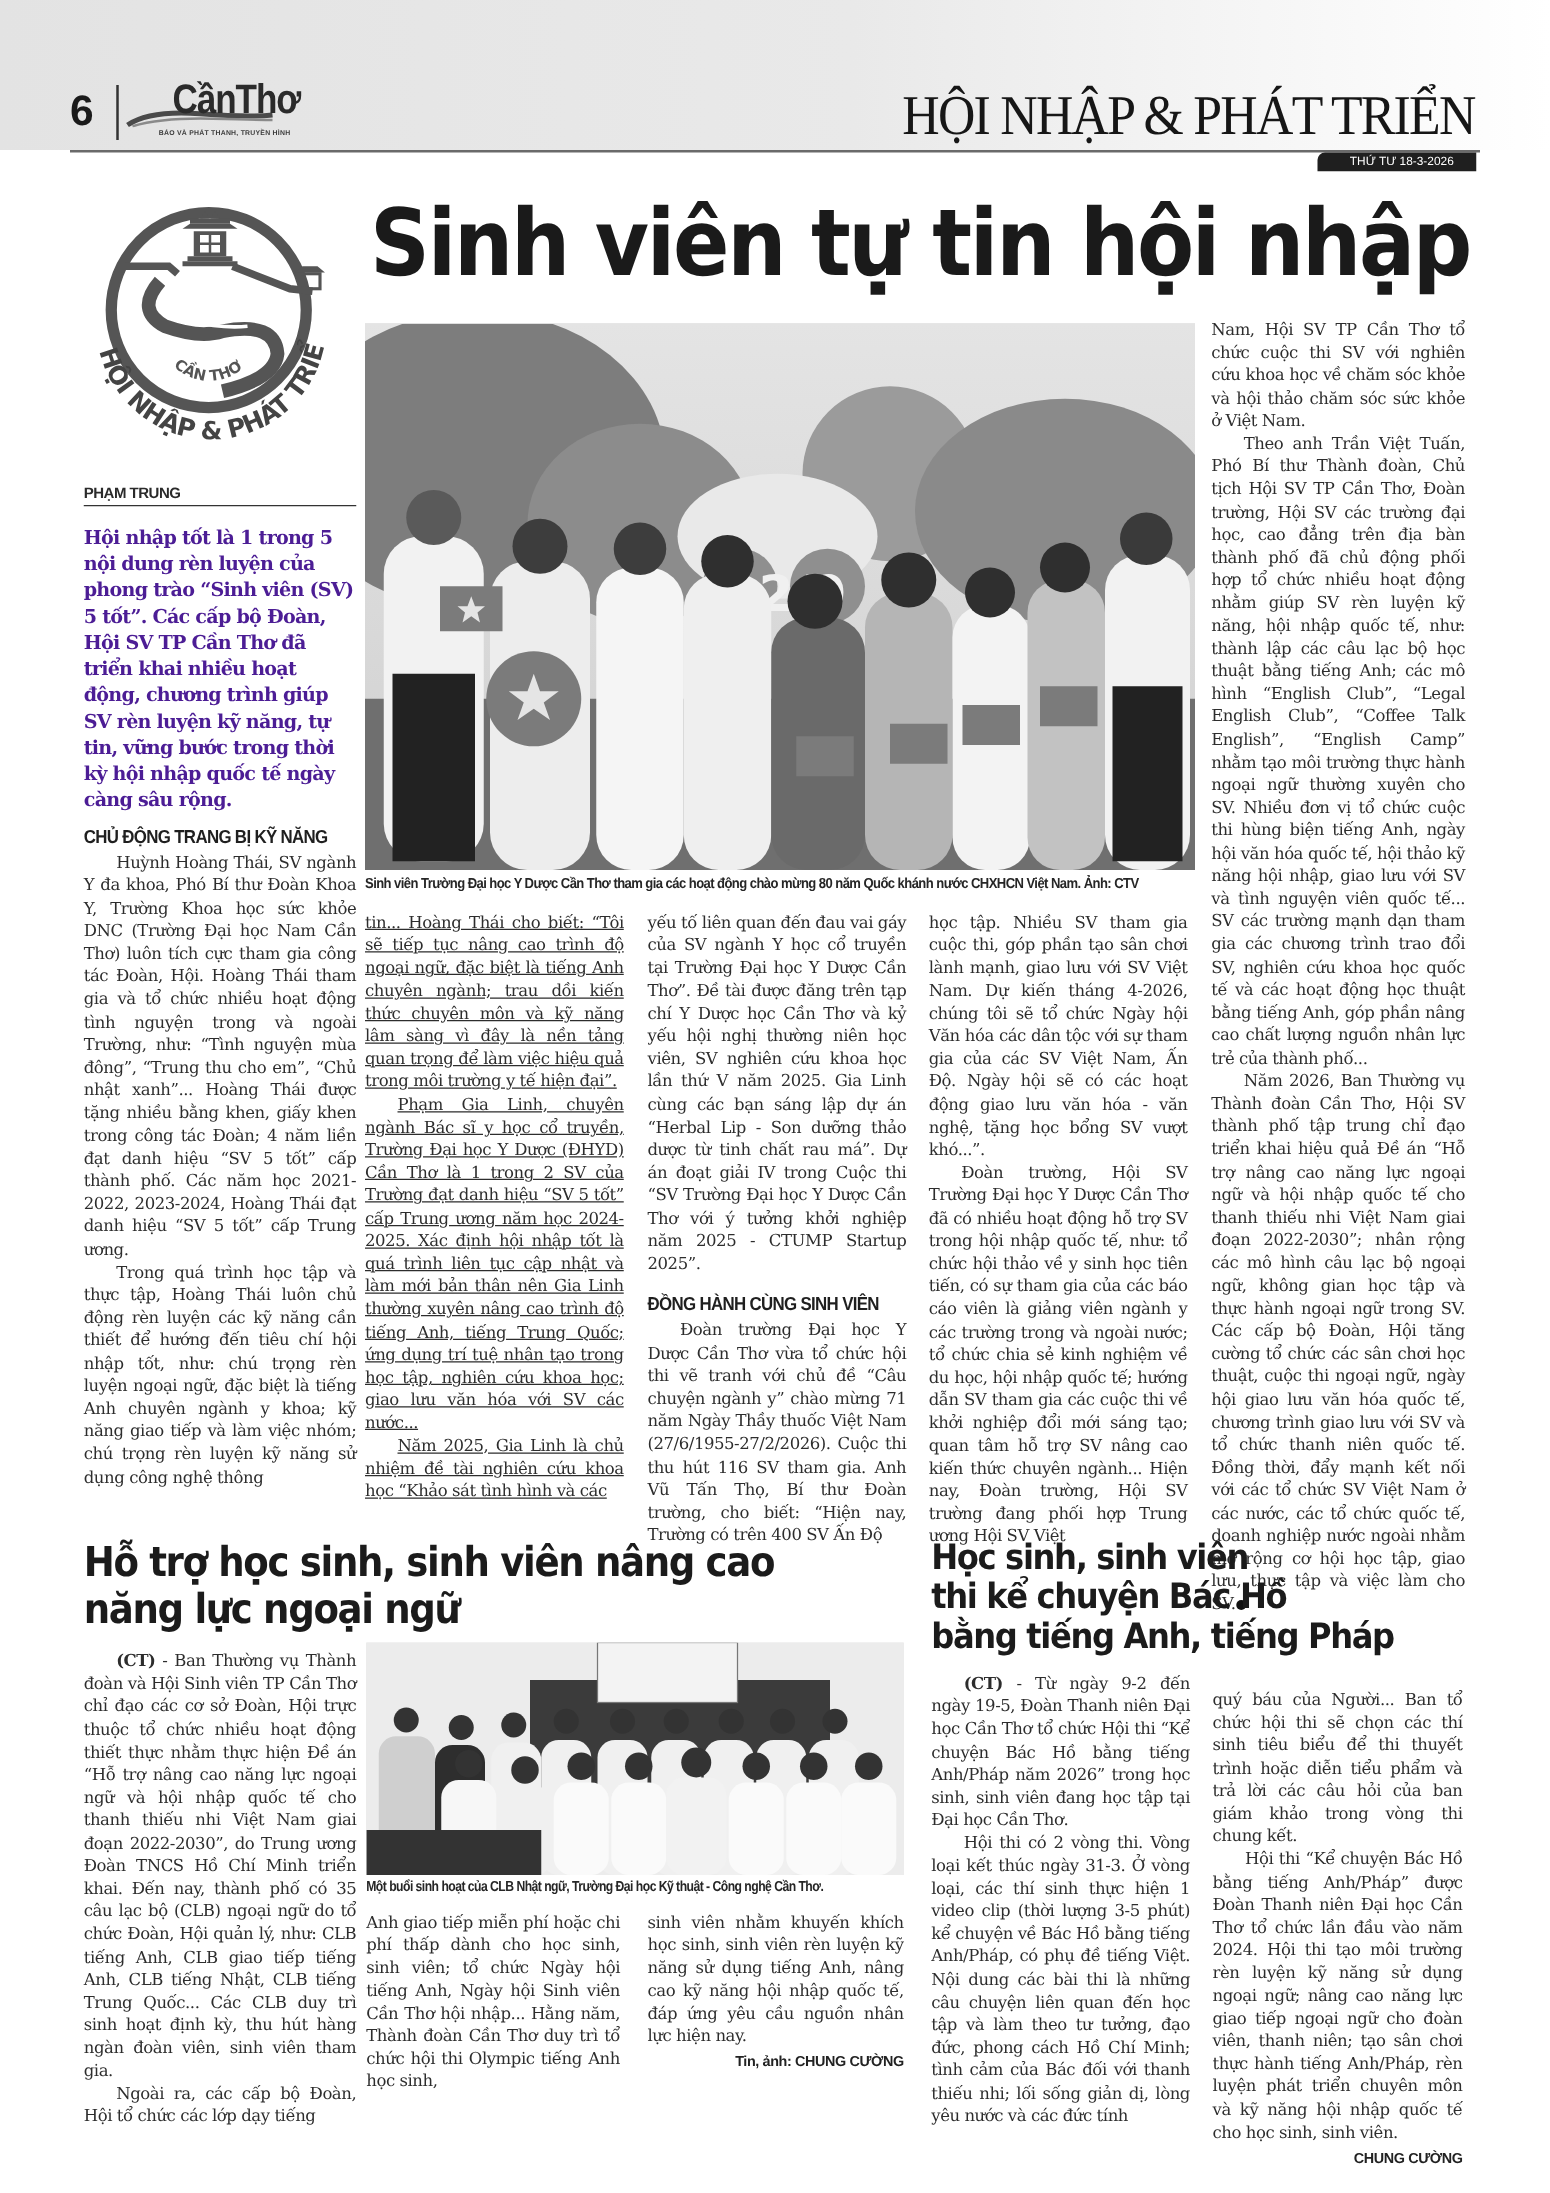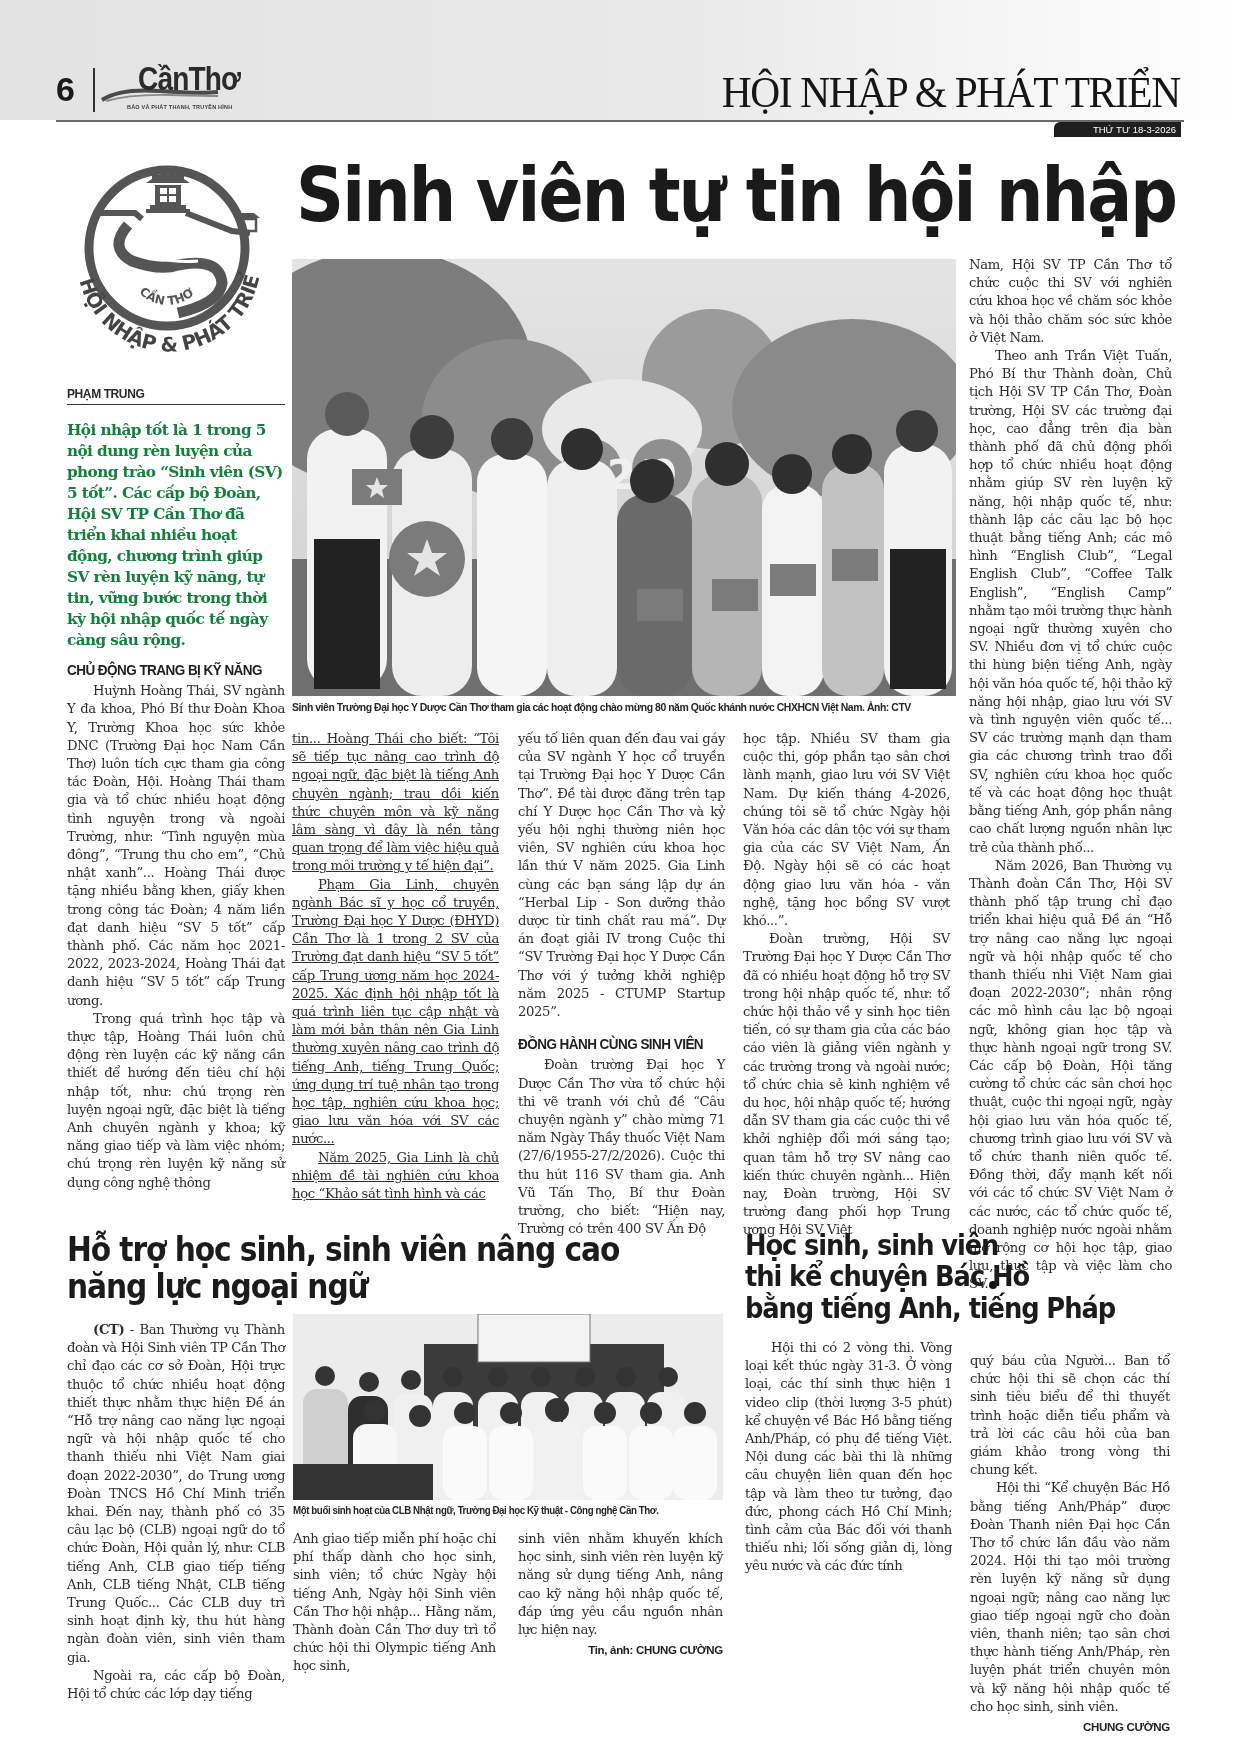--- a/index.html
+++ b/index.html
@@ -28,21 +28,21 @@
   }
   .section-title {
     position: absolute; right: 60px; top: 66px; font-family: "Liberation Serif", serif;
     font-size: 45px; color: #161616; letter-spacing: -1.5px; transform: scaleX(0.92); transform-origin: right;
     white-space: nowrap;
   }
   .hdr-rule { position: absolute; left: 56px; top: 120px; width: 1128px; height: 2px; background: #6a6a6a; }
   .date-tab {
     position: absolute; right: 59px; top: 122px; width: 127px; height: 15px; background: #1f1f1f;
     border-radius: 6px 0 0 0; color: #fff; font-family: "Liberation Sans", sans-serif;
-    font-size: 9.5px; text-align: right; padding-right: 5px; line-height: 15px;
+    font-size: 9.5px; text-align: right; padding-right: 18px; line-height: 15px;
   }
 
   
   .badge { position: absolute; left: 60px; top: 153px; width: 215px; height: 215px; }
 
   
   .main-headline {
     position: absolute; left: 296px; top: 152px; font-family: "DejaVu Sans", sans-serif; font-weight: 700;
     font-size: 74px; color: #1a1a1a; letter-spacing: -2px; white-space: nowrap;
     transform: scaleX(0.9); transform-origin: left;
@@ -53,21 +53,21 @@
     text-align: justify; color: #2d2d2d; letter-spacing: -0.35px; }
   .col p { text-indent: 26px; }
   .col p.noindent { text-indent: 0; }
   .byline {
     position: absolute; left: 67px; top: 387px; width: 218px; font-family: "Liberation Sans", sans-serif;
     font-weight: 700; font-size: 12px; color: #2a2a2a; border-bottom: 1.5px solid #333; padding-bottom: 3px;
     letter-spacing: -0.4px;
   }
   .lede {
     position: absolute; left: 67px; top: 420px; width: 218px; font-family: "DejaVu Serif", serif;
-    font-weight: 700; font-size: 15.3px; line-height: 21px; color: #15803d; letter-spacing: -0.6px;
+    font-weight: 700; font-size: 15.3px; line-height: 21px; color: #4c1d95; letter-spacing: -0.6px;
   }
   .subhead {
     font-family: "Liberation Sans", sans-serif; font-weight: 700; font-size: 15px; color: #1f1f1f;
     letter-spacing: -0.6px; text-indent: 0 !important; margin: 6px 0 3px; transform: scaleX(0.9); transform-origin: left;
     white-space: nowrap;
   }
 
   
   .photo { position: absolute; overflow: hidden; background: #9a9a9a; }
   .caption {
@@ -296,19 +296,20 @@
   <div class="credit">Tin, ảnh: CHUNG CƯỜNG</div>
 </div>
 
 <div class="story-head" style="left:745px; top:1230px; width:440px; font-size:28px; transform:scaleX(0.92);">
   <div>Học sinh, sinh viên</div>
   <div>thi kể chuyện Bác Hồ</div>
   <div>bằng tiếng Anh, tiếng Pháp</div>
 </div>
 
 <div class="col" style="left:745px; top:1339px; width:207px;">
+  <p><b class="ct">(CT)</b><span> - Từ ngày 9-2 đến ngày 19-5, Đoàn Thanh niên Đại học Cần Thơ tổ chức Hội thi “Kể chuyện Bác Hồ bằng tiếng Anh/Pháp năm 2026” trong học sinh, sinh viên đang học tập tại Đại học Cần Thơ.</span></p>
   <p>Hội thi có 2 vòng thi. Vòng loại kết thúc ngày 31-3. Ở vòng loại, các thí sinh thực hiện 1 video clip (thời lượng 3-5 phút) kể chuyện về Bác Hồ bằng tiếng Anh/Pháp, có phụ đề tiếng Việt. Nội dung các bài thi là những câu chuyện liên quan đến học tập và làm theo tư tưởng, đạo đức, phong cách Hồ Chí Minh; tình cảm của Bác đối với thanh thiếu nhi; lối sống giản dị, lòng yêu nước và các đức tính</p>
 </div>
 <div class="col" style="left:970px; top:1339px; width:200px;margin-top:13px;">
   <p class="noindent">quý báu của Người... Ban tổ chức hội thi sẽ chọn các thí sinh tiêu biểu để thi thuyết trình hoặc diễn tiểu phẩm và trả lời các câu hỏi của ban giám khảo trong vòng thi chung kết.</p>
   <p>Hội thi “Kể chuyện Bác Hồ bằng tiếng Anh/Pháp” được Đoàn Thanh niên Đại học Cần Thơ tổ chức lần đầu vào năm 2024. Hội thi tạo môi trường rèn luyện kỹ năng sử dụng ngoại ngữ; nâng cao năng lực giao tiếp ngoại ngữ cho đoàn viên, thanh niên; tạo sân chơi thực hành tiếng Anh/Pháp, rèn luyện phát triển chuyên môn và kỹ năng hội nhập quốc tế cho học sinh, sinh viên.</p>
   <div class="credit">CHUNG CƯỜNG</div>
 </div>
 
 </body></html>

